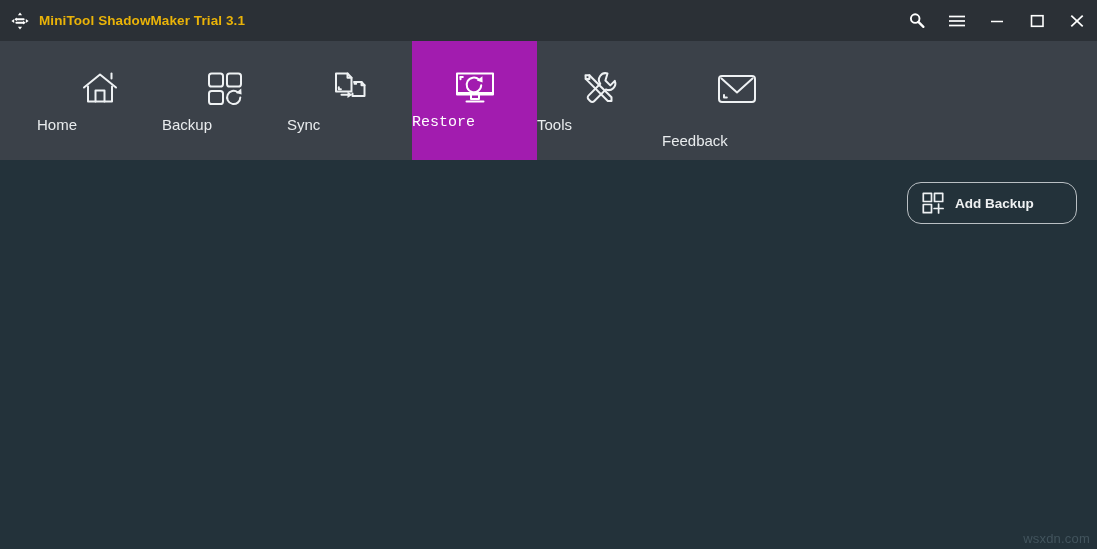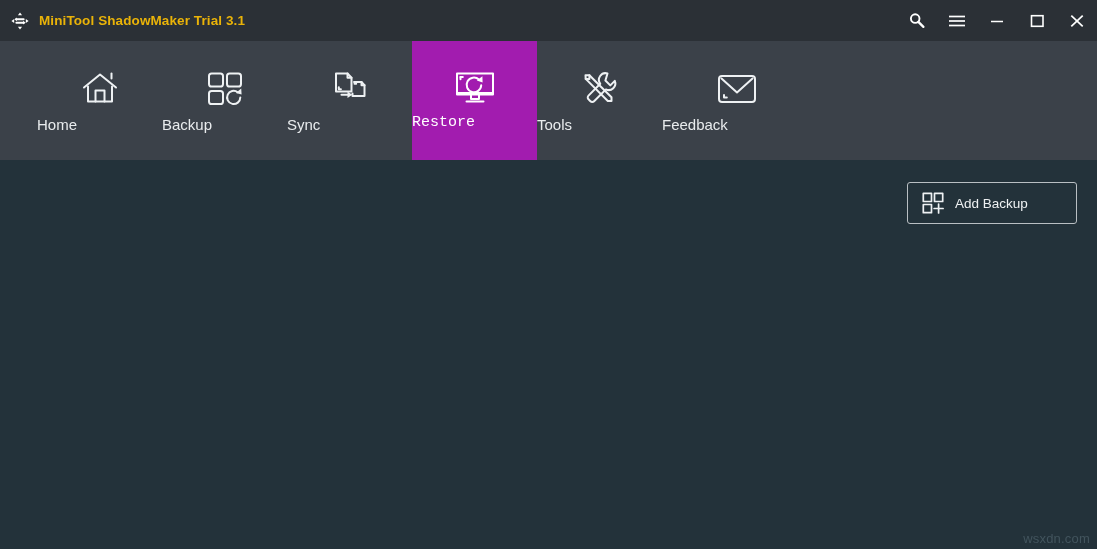--- a/index.html
+++ b/index.html
@@ -97,43 +97,44 @@
     line-height: 1;
   }
   .nav-item.active {
     background: #a21caf;
     font-family: Liberation Mono, monospace;
   }
   .nav-item.active .nav-label {
     color: #ffffff;
     margin-top: 4px;
   }
-  .nav-item.wide { width: 150px; }
+  .nav-item.wide { width: 150px; gap: 16px; }
 
   
   #content {
     position: absolute;
     left: 0; top: 160px;
     width: 1097px;
     height: 389px;
     background: #23323a;
   }
   #add-backup-btn {
     position: absolute;
     left: 907px;
     top: 22px;
     width: 170px;
     height: 42px;
     box-sizing: border-box;
     border: 1px solid #b9bfc3;
-    border-radius: 3px;
+    border-radius: 14px;
     background: transparent;
     display: flex;
     align-items: center;
     cursor: default;
+    font-weight: bold;
   }
   #add-backup-btn .ab-icon {
     margin-left: 13px;
     width: 24px;
     height: 24px;
     display: flex;
     align-items: center;
     justify-content: center;
   }
   #add-backup-btn .ab-label {

